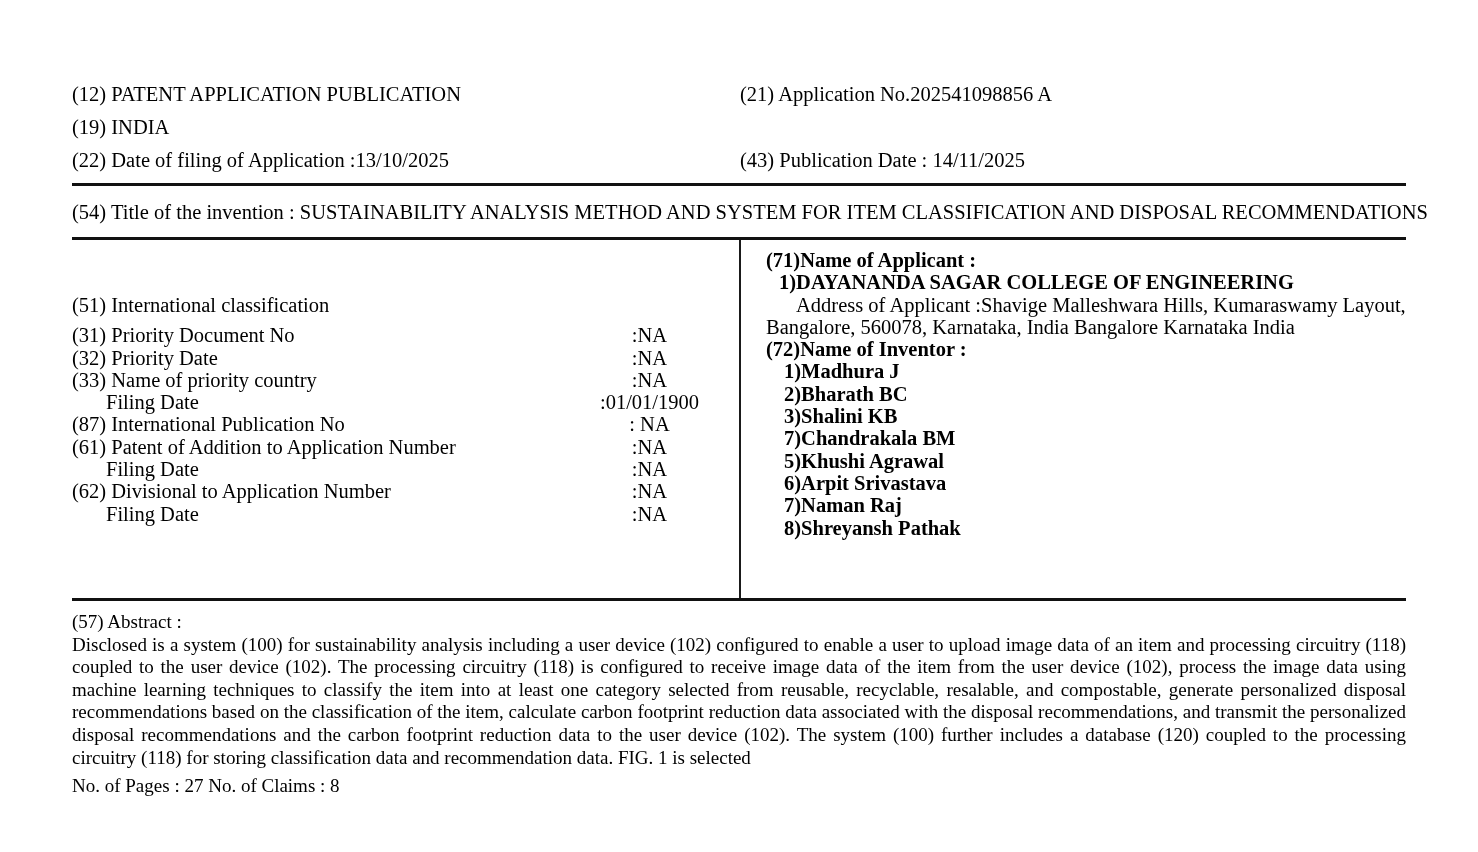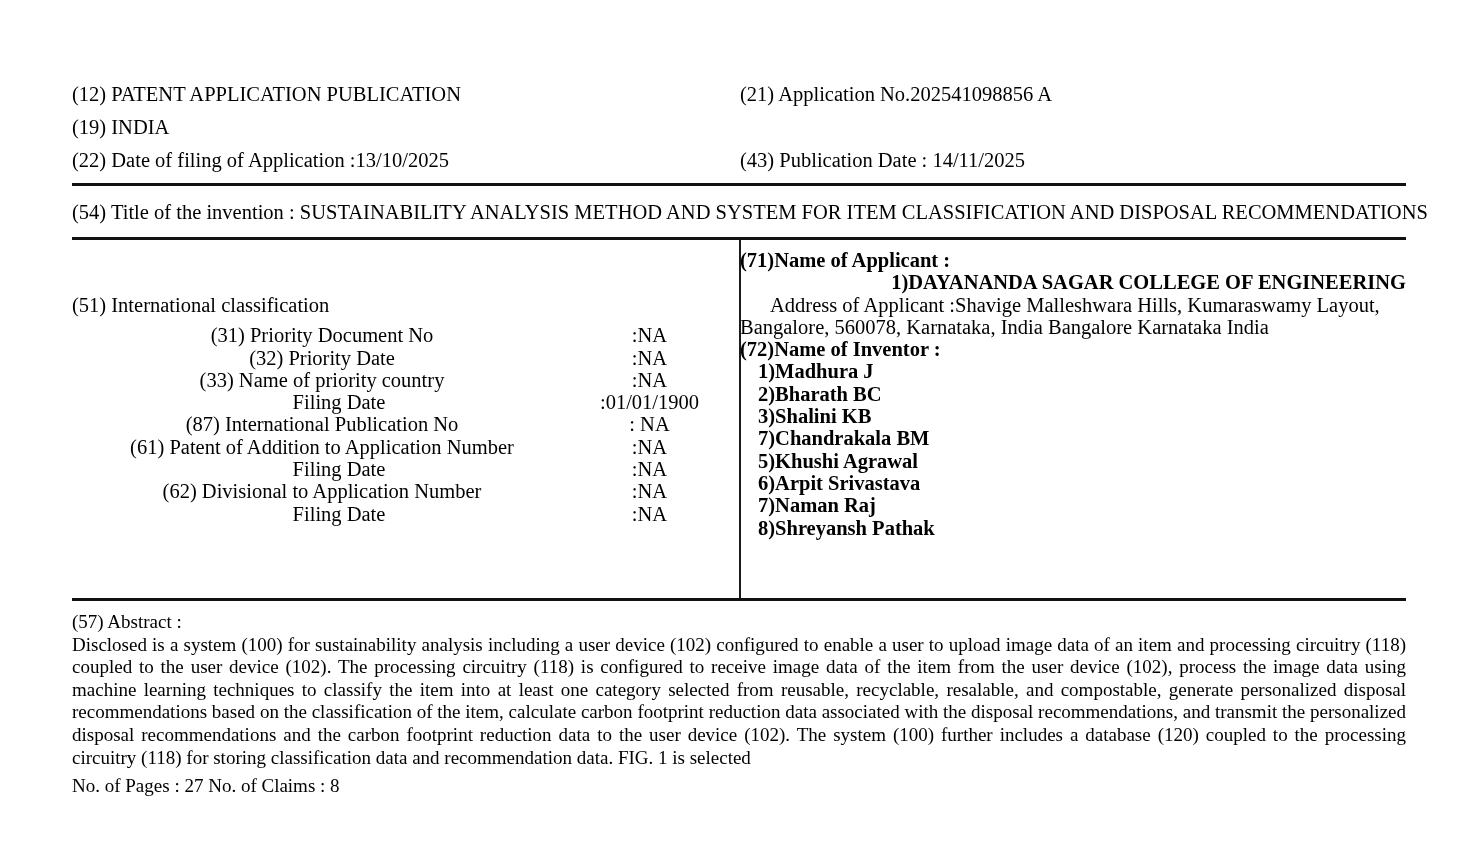--- a/index.html
+++ b/index.html
@@ -87,34 +87,33 @@
   }
   .col-left {
     width: 667px;
     flex: 0 0 667px;
     box-sizing: border-box;
     padding-right: 12px;
   }
   .col-right {
     flex: 1 1 auto;
     box-sizing: border-box;
-    padding-left: 1px;
+    padding-left: 27px;
   }
 
   
   .kv {
     display: flex;
     font-size: 20.5px;
     line-height: 22.3px;
     align-items: flex-start;
   }
   .kv-label {
     flex: 1 1 auto;
     white-space: nowrap;
-    text-align: center;
   }
   .kv-label.indent { padding-left: 34px; }
   .kv-value {
     flex: 0 0 155px;
     width: 155px;
     white-space: nowrap;
     text-align: center;
   }
 
   .ipc-row {
@@ -136,21 +135,21 @@
 
   .gap-after-ipc { height: 8px; }
 
   
   .r-line {
     font-size: 20.5px;
     line-height: 22.3px;
     white-space: nowrap;
   }
   .b { font-weight: bold; }
-  .ind1 { padding-left: 13px; text-align: right; }
+  .ind1 { padding-left: 13px; }
   .ind2 { padding-left: 30px; }
   .ind-inv { padding-left: 18px; }
 
   
   .abstract-block {
     padding-top: 10px;
     padding-bottom: 4px;
     font-size: 19px;
     line-height: 22.6px;
   }

